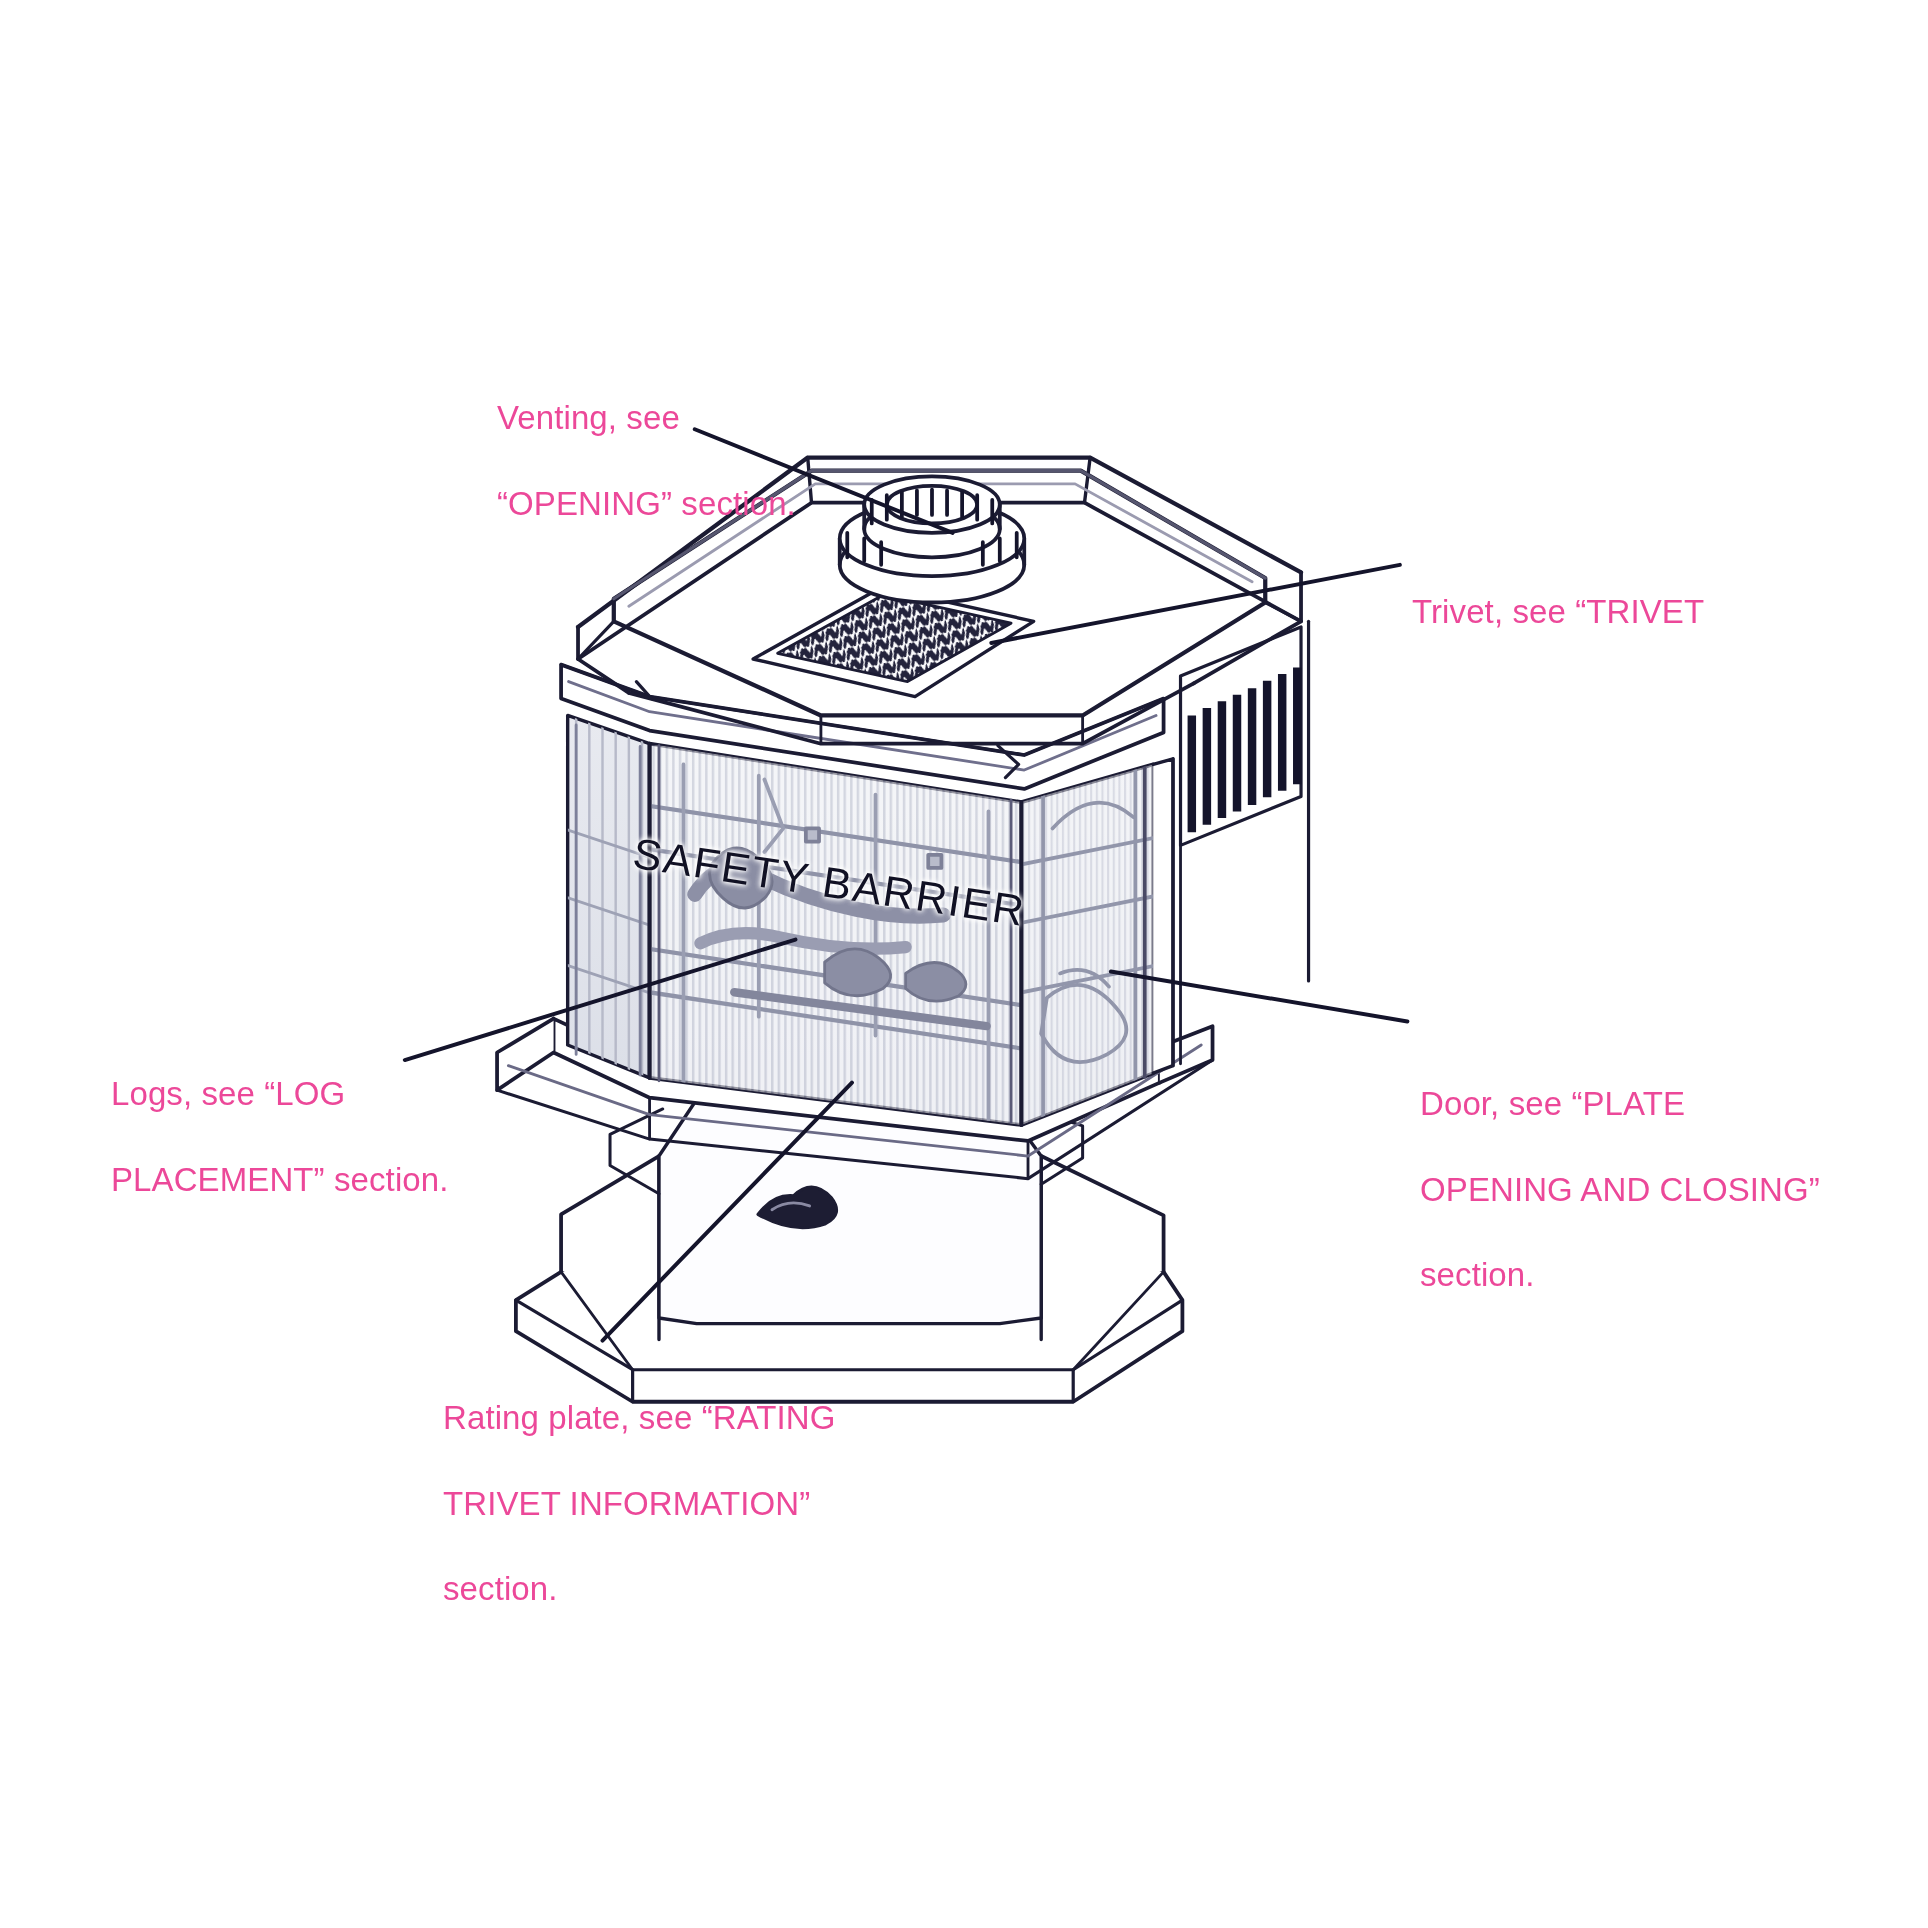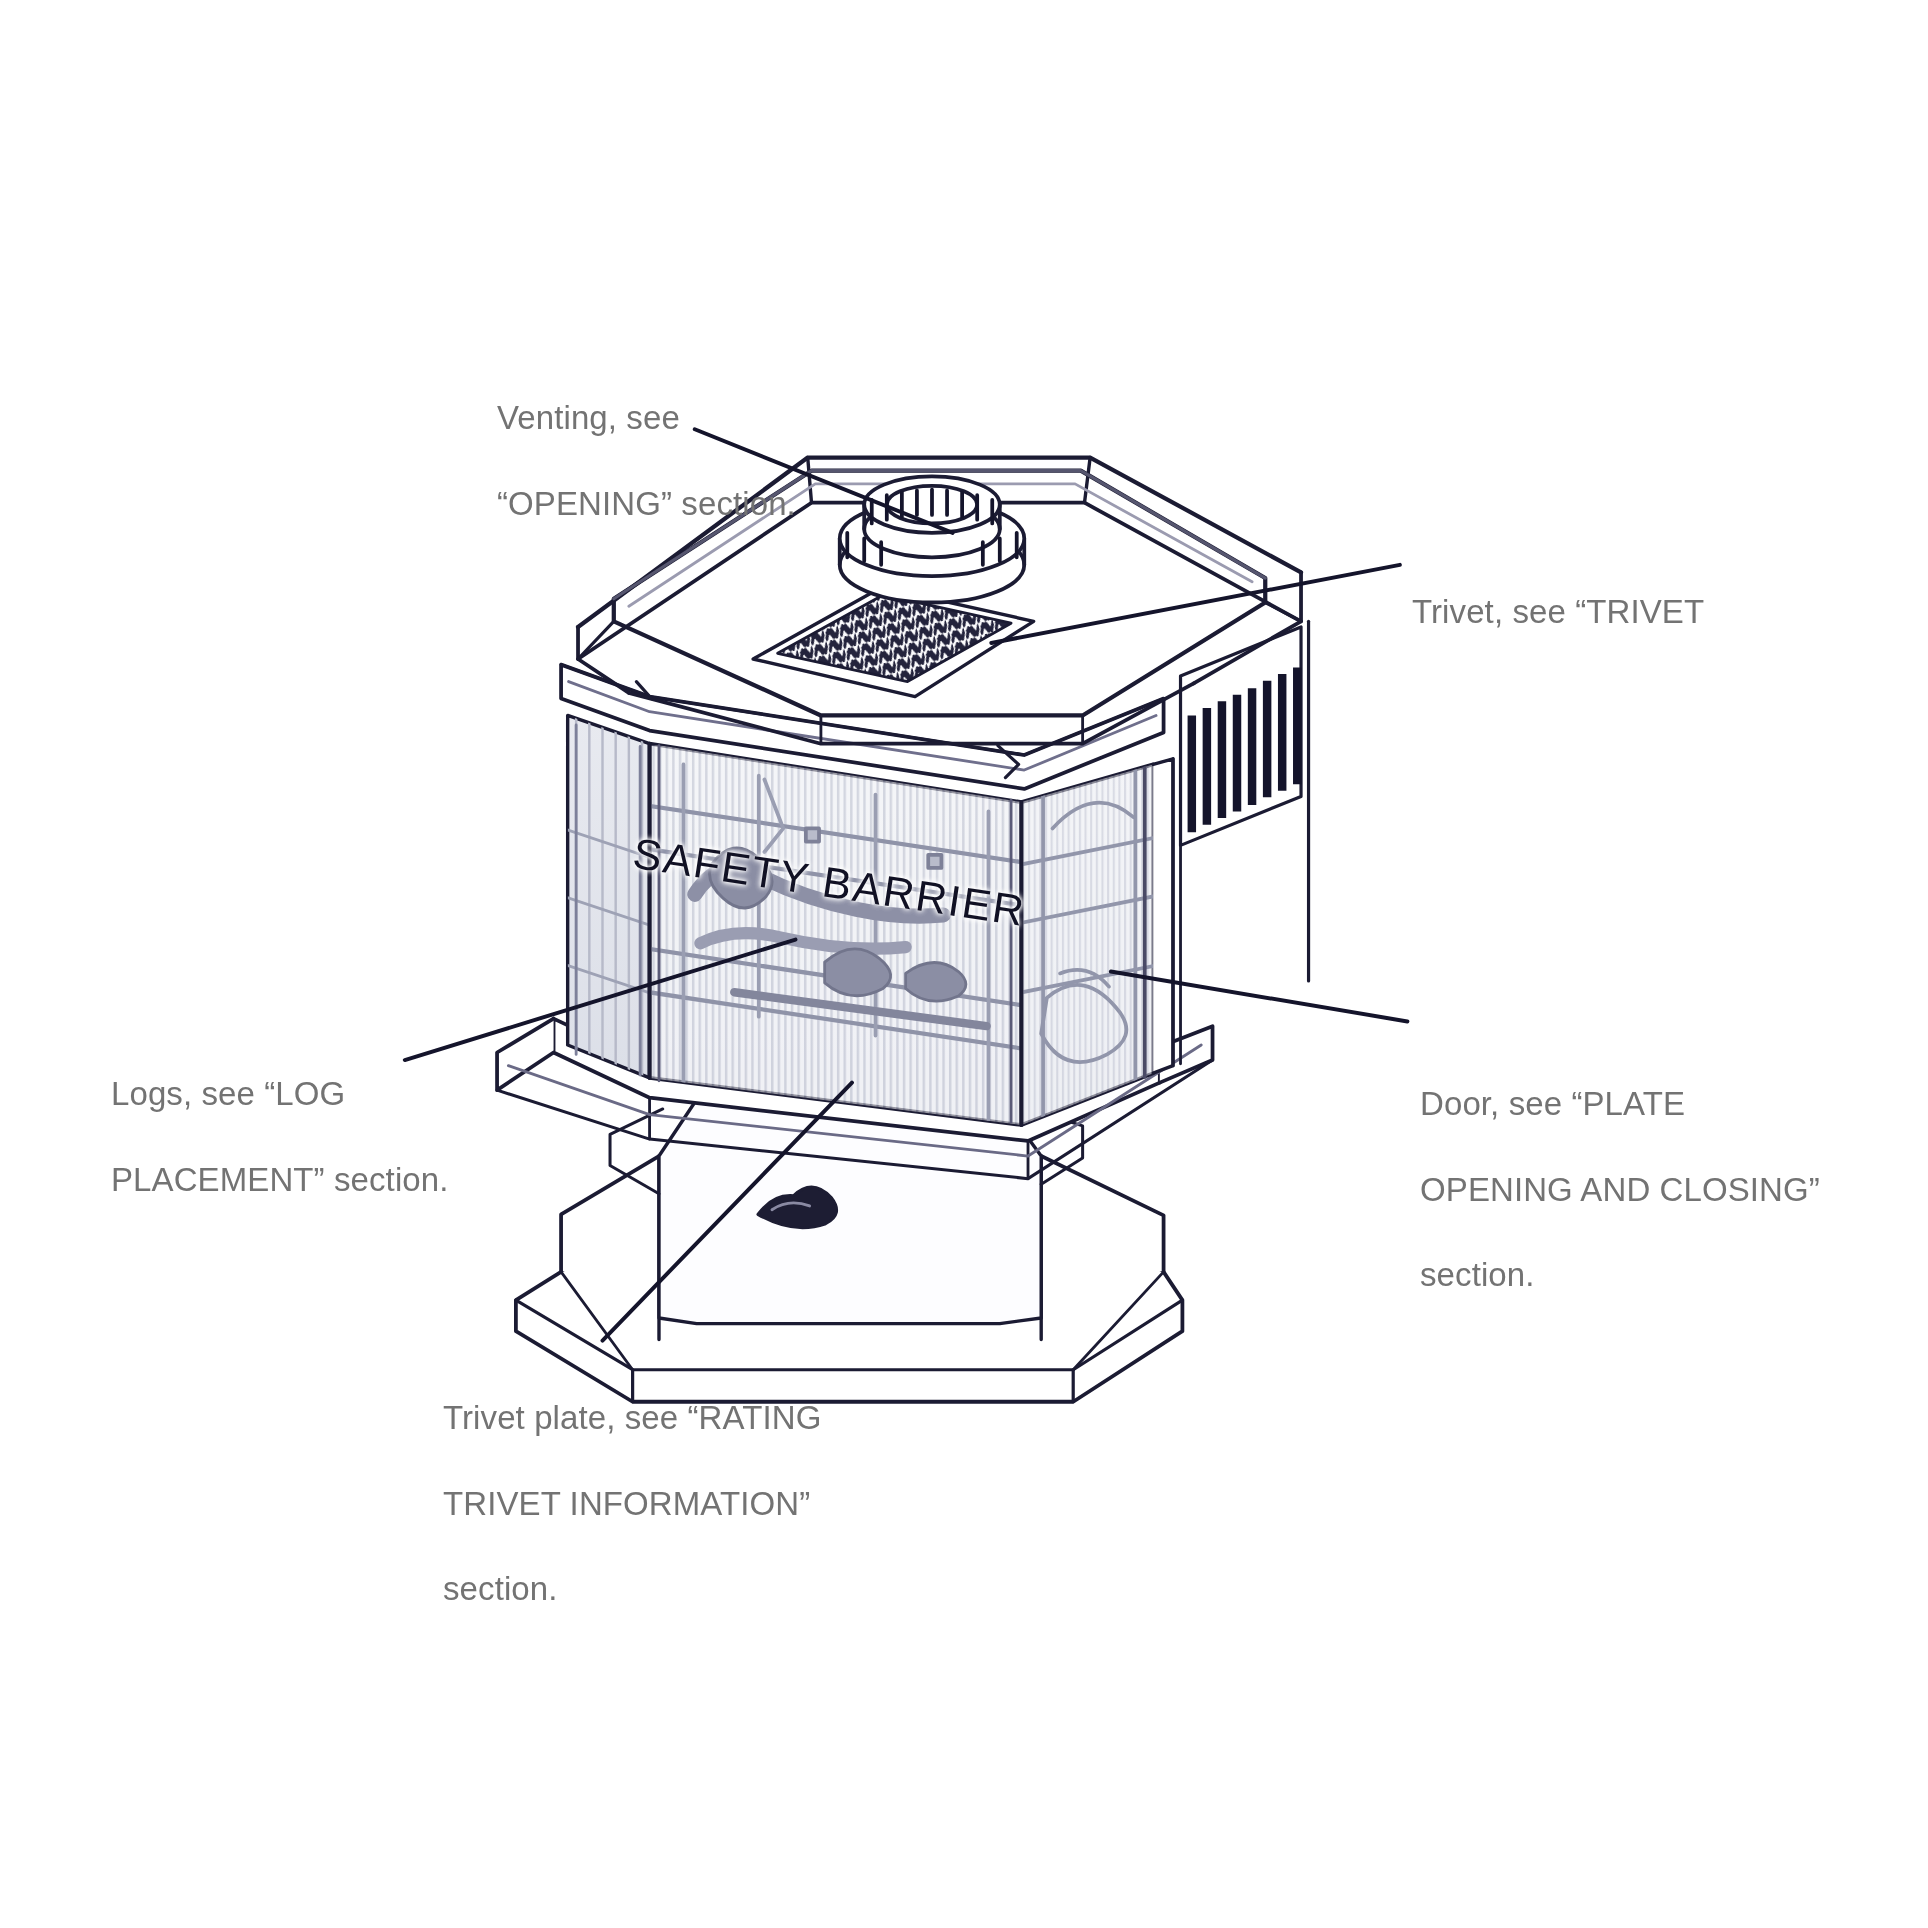--- a/index.html
+++ b/index.html
@@ -1,20 +1,20 @@
 <!DOCTYPE html>
 <html style="font-size:15px"><head>
 <meta charset="utf-8">
 <style>
   html,body{margin:0;padding:0;background:#ffffff;}
   body{width:1928px;height:1928px;overflow:hidden;
        font-family:"Liberation Sans","DejaVu Sans",sans-serif;}
   #stage{position:relative;width:1928px;height:1928px;background:#fff;}
   svg.art{position:absolute;left:0;top:0;width:1928px;height:1928px;}
-  .callout{position:absolute;color:#737373;font-size:33px;line-height:1.30;
+  .callout{position:absolute;color:#ec4899;font-size:33px;line-height:1.30;
            font-family:"Liberation Sans","DejaVu Sans",sans-serif;
            letter-spacing:0.1px;white-space:pre-line;font-weight:400;}
   .cap-venting{left:497px;top:354px;}
   .cap-trivet {left:1412px;top:548px;}
   .cap-logs   {left:111px; top:1030px;}
   .cap-door   {left:1420px;top:1040px;}
   .cap-rating {left:443px; top:1354px;}
 </style>
 </head>
 <body>
@@ -276,19 +276,19 @@
     <div>PLACEMENT” section.</div>
   </div>
 
   <div class="callout cap-door">
     <div>Door, see “PLATE</div>
     <div>OPENING AND CLOSING”</div>
     <div>section.</div>
   </div>
 
   <div class="callout cap-rating">
-    <div>Trivet plate, see “RATING</div>
+    <div>Rating plate, see “RATING</div>
     <div>TRIVET INFORMATION”</div>
     <div>section.</div>
   </div>
 
 </div>
 
 
 </body></html>

